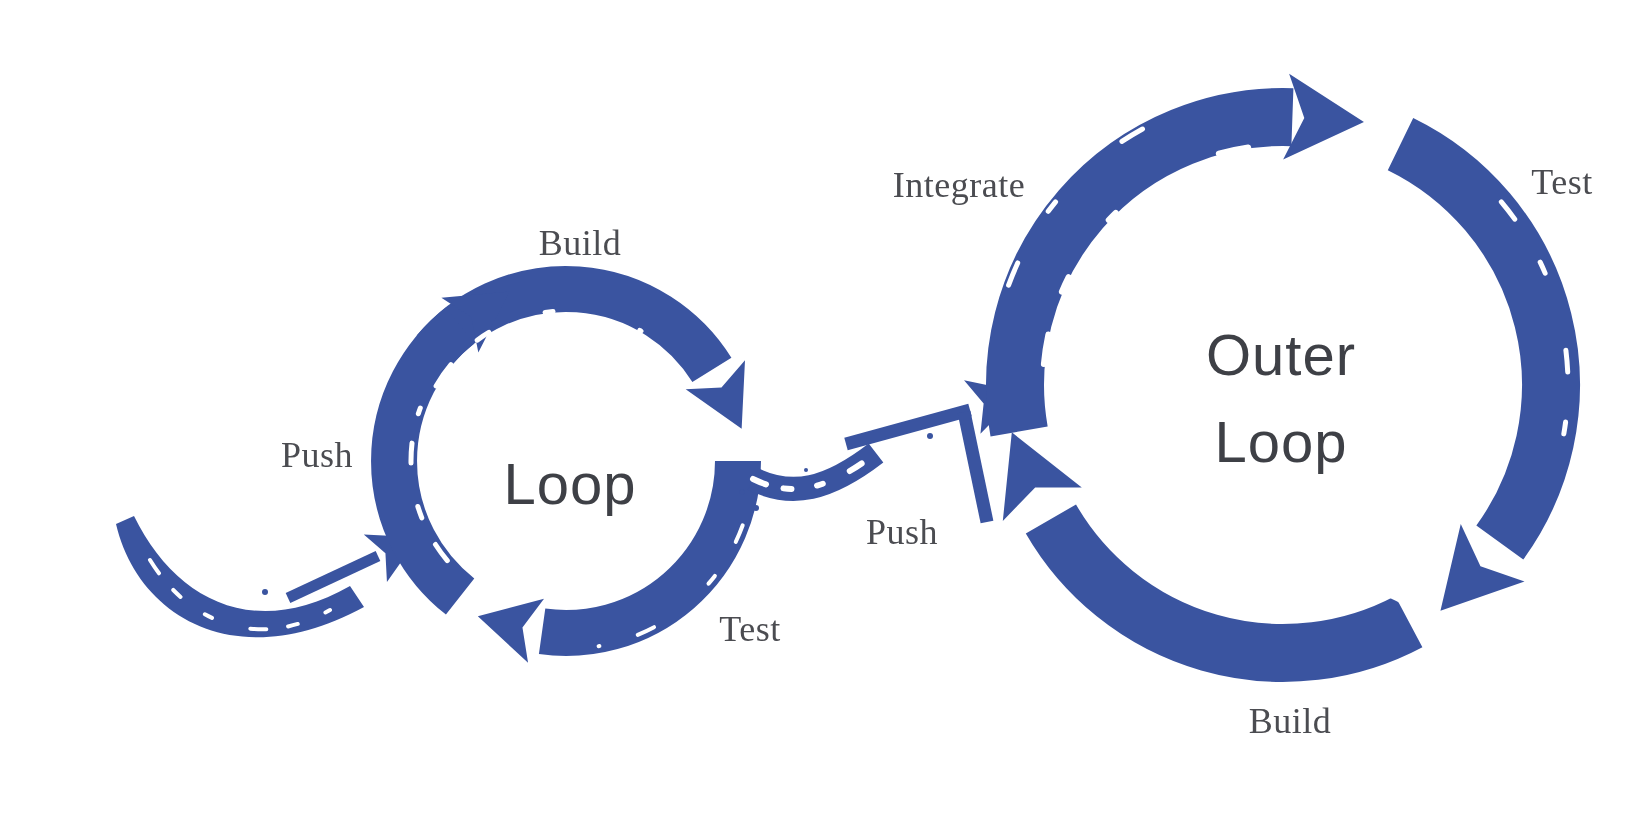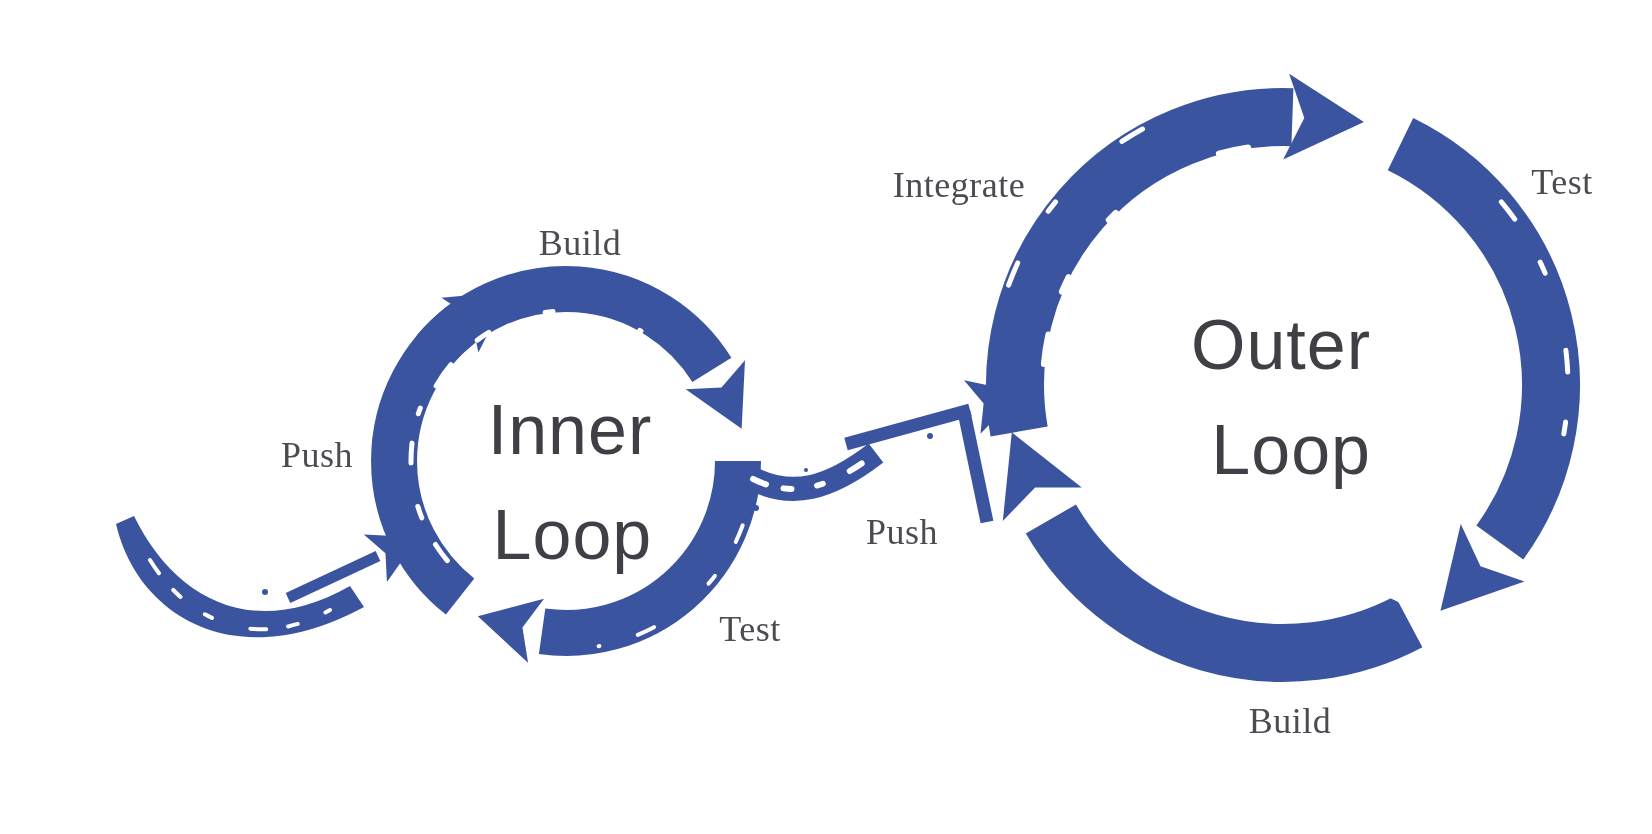--- a/index.html
+++ b/index.html
@@ -32,25 +32,25 @@
     transform:translate(-50%,-50%);
     font-size:36px;
     letter-spacing:0.5px;
     color:var(--label-text);
     white-space:nowrap;
     font-family:Liberation Serif, serif;
   }
   .loop-title{
     position:absolute;
     transform:translate(-50%,-50%);
-    font-size:70px;
+    font-size:58px;
     line-height:1.5;
     letter-spacing:1px;
     color:var(--title-text);
-    text-align:right;
+    text-align:center;
     white-space:nowrap;
   }
 </style>
 </head>
 <body>
 
 <div class="canvas">
 
   <svg width="1652" height="834" viewBox="0 0 1652 834">
 
@@ -100,21 +100,20 @@
       <path class="streak" stroke-width="5" stroke-dasharray="28 40 14 66" d="M1410.5,605.8 A255,255 0 0 0 1155.5,605.8"></path>
       <path class="streak" stroke-width="5" stroke-dasharray="22 50 12 80" d="M1501.3,201.8 A285,285 0 0 1 1563.7,434.5"></path>
     </g>
   </svg>
 
   <div class="lbl" style="left:580px;top:243px">Build</div>
   <div class="lbl" style="left:317px;top:455px">Push</div>
   <div class="lbl" style="left:750px;top:629px">Test</div>
 
   <div class="loop-title" style="left:570px;top:483px">
-    <div>Inner</div>
     <div>Loop</div>
   </div>
 
   <div class="lbl" style="left:902px;top:532px">Push</div>
 
   <div class="lbl" style="left:959px;top:185px">Integrate</div>
   <div class="lbl" style="left:1562px;top:182px">Test</div>
   <div class="lbl" style="left:1290px;top:721px">Build</div>
 
   <div class="loop-title" style="left:1281px;top:398px">

